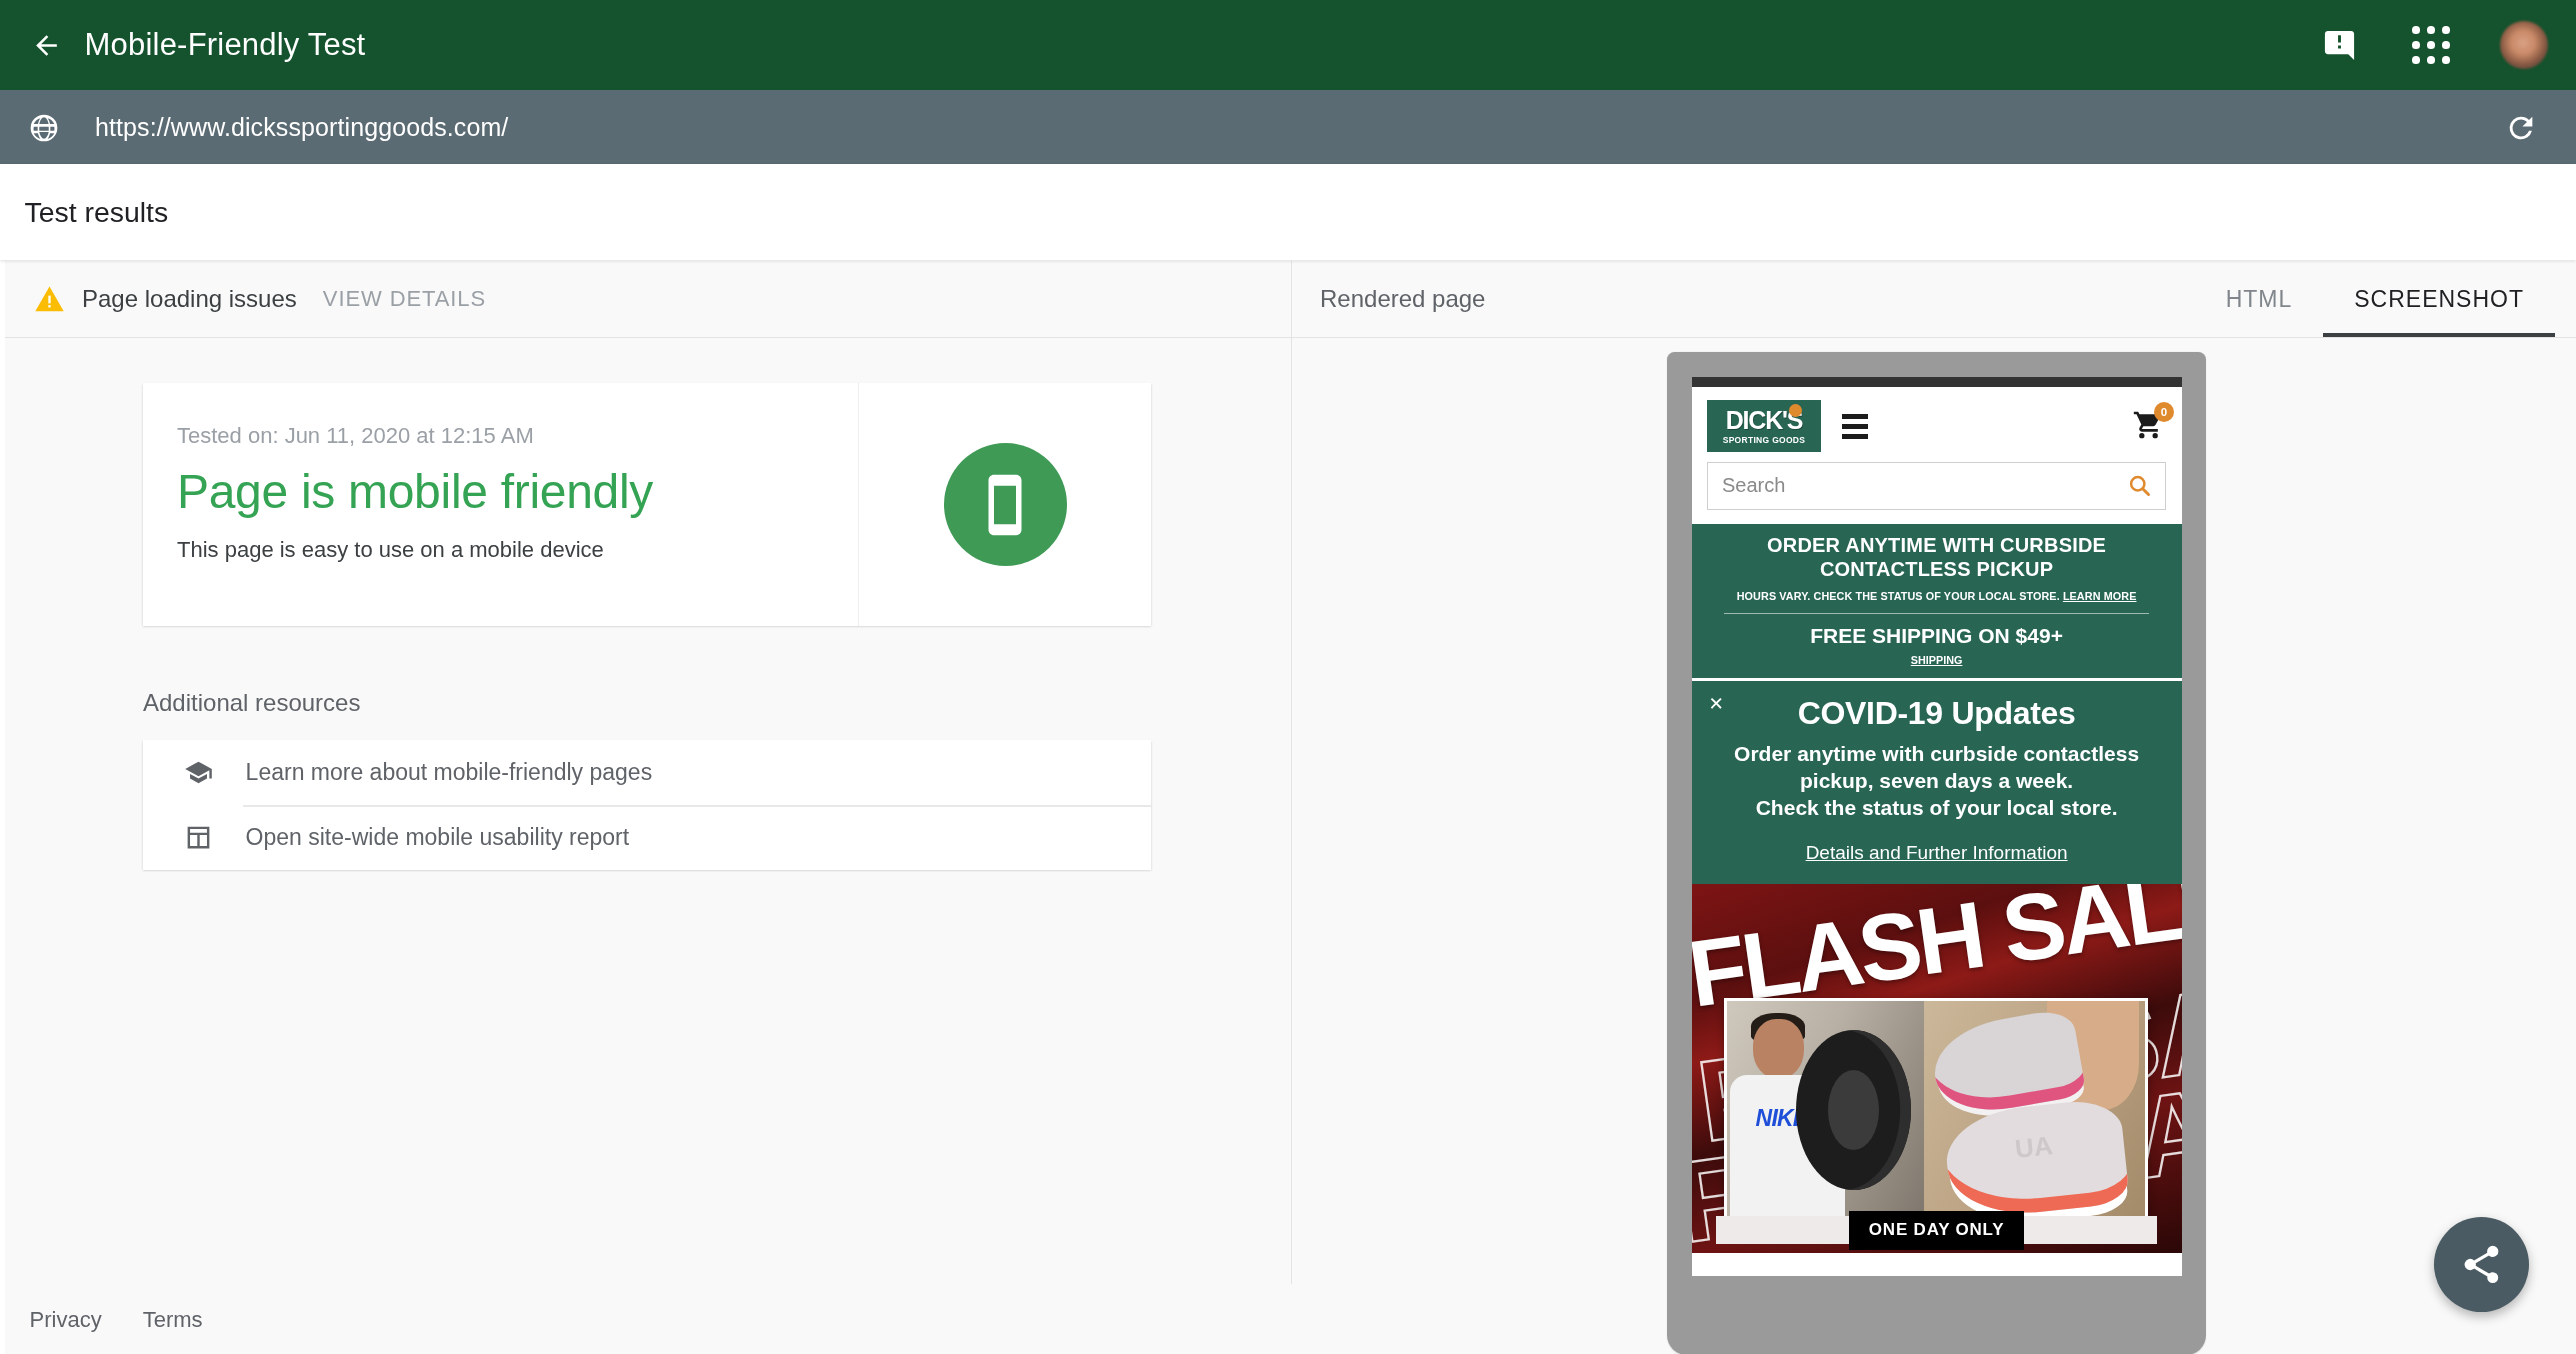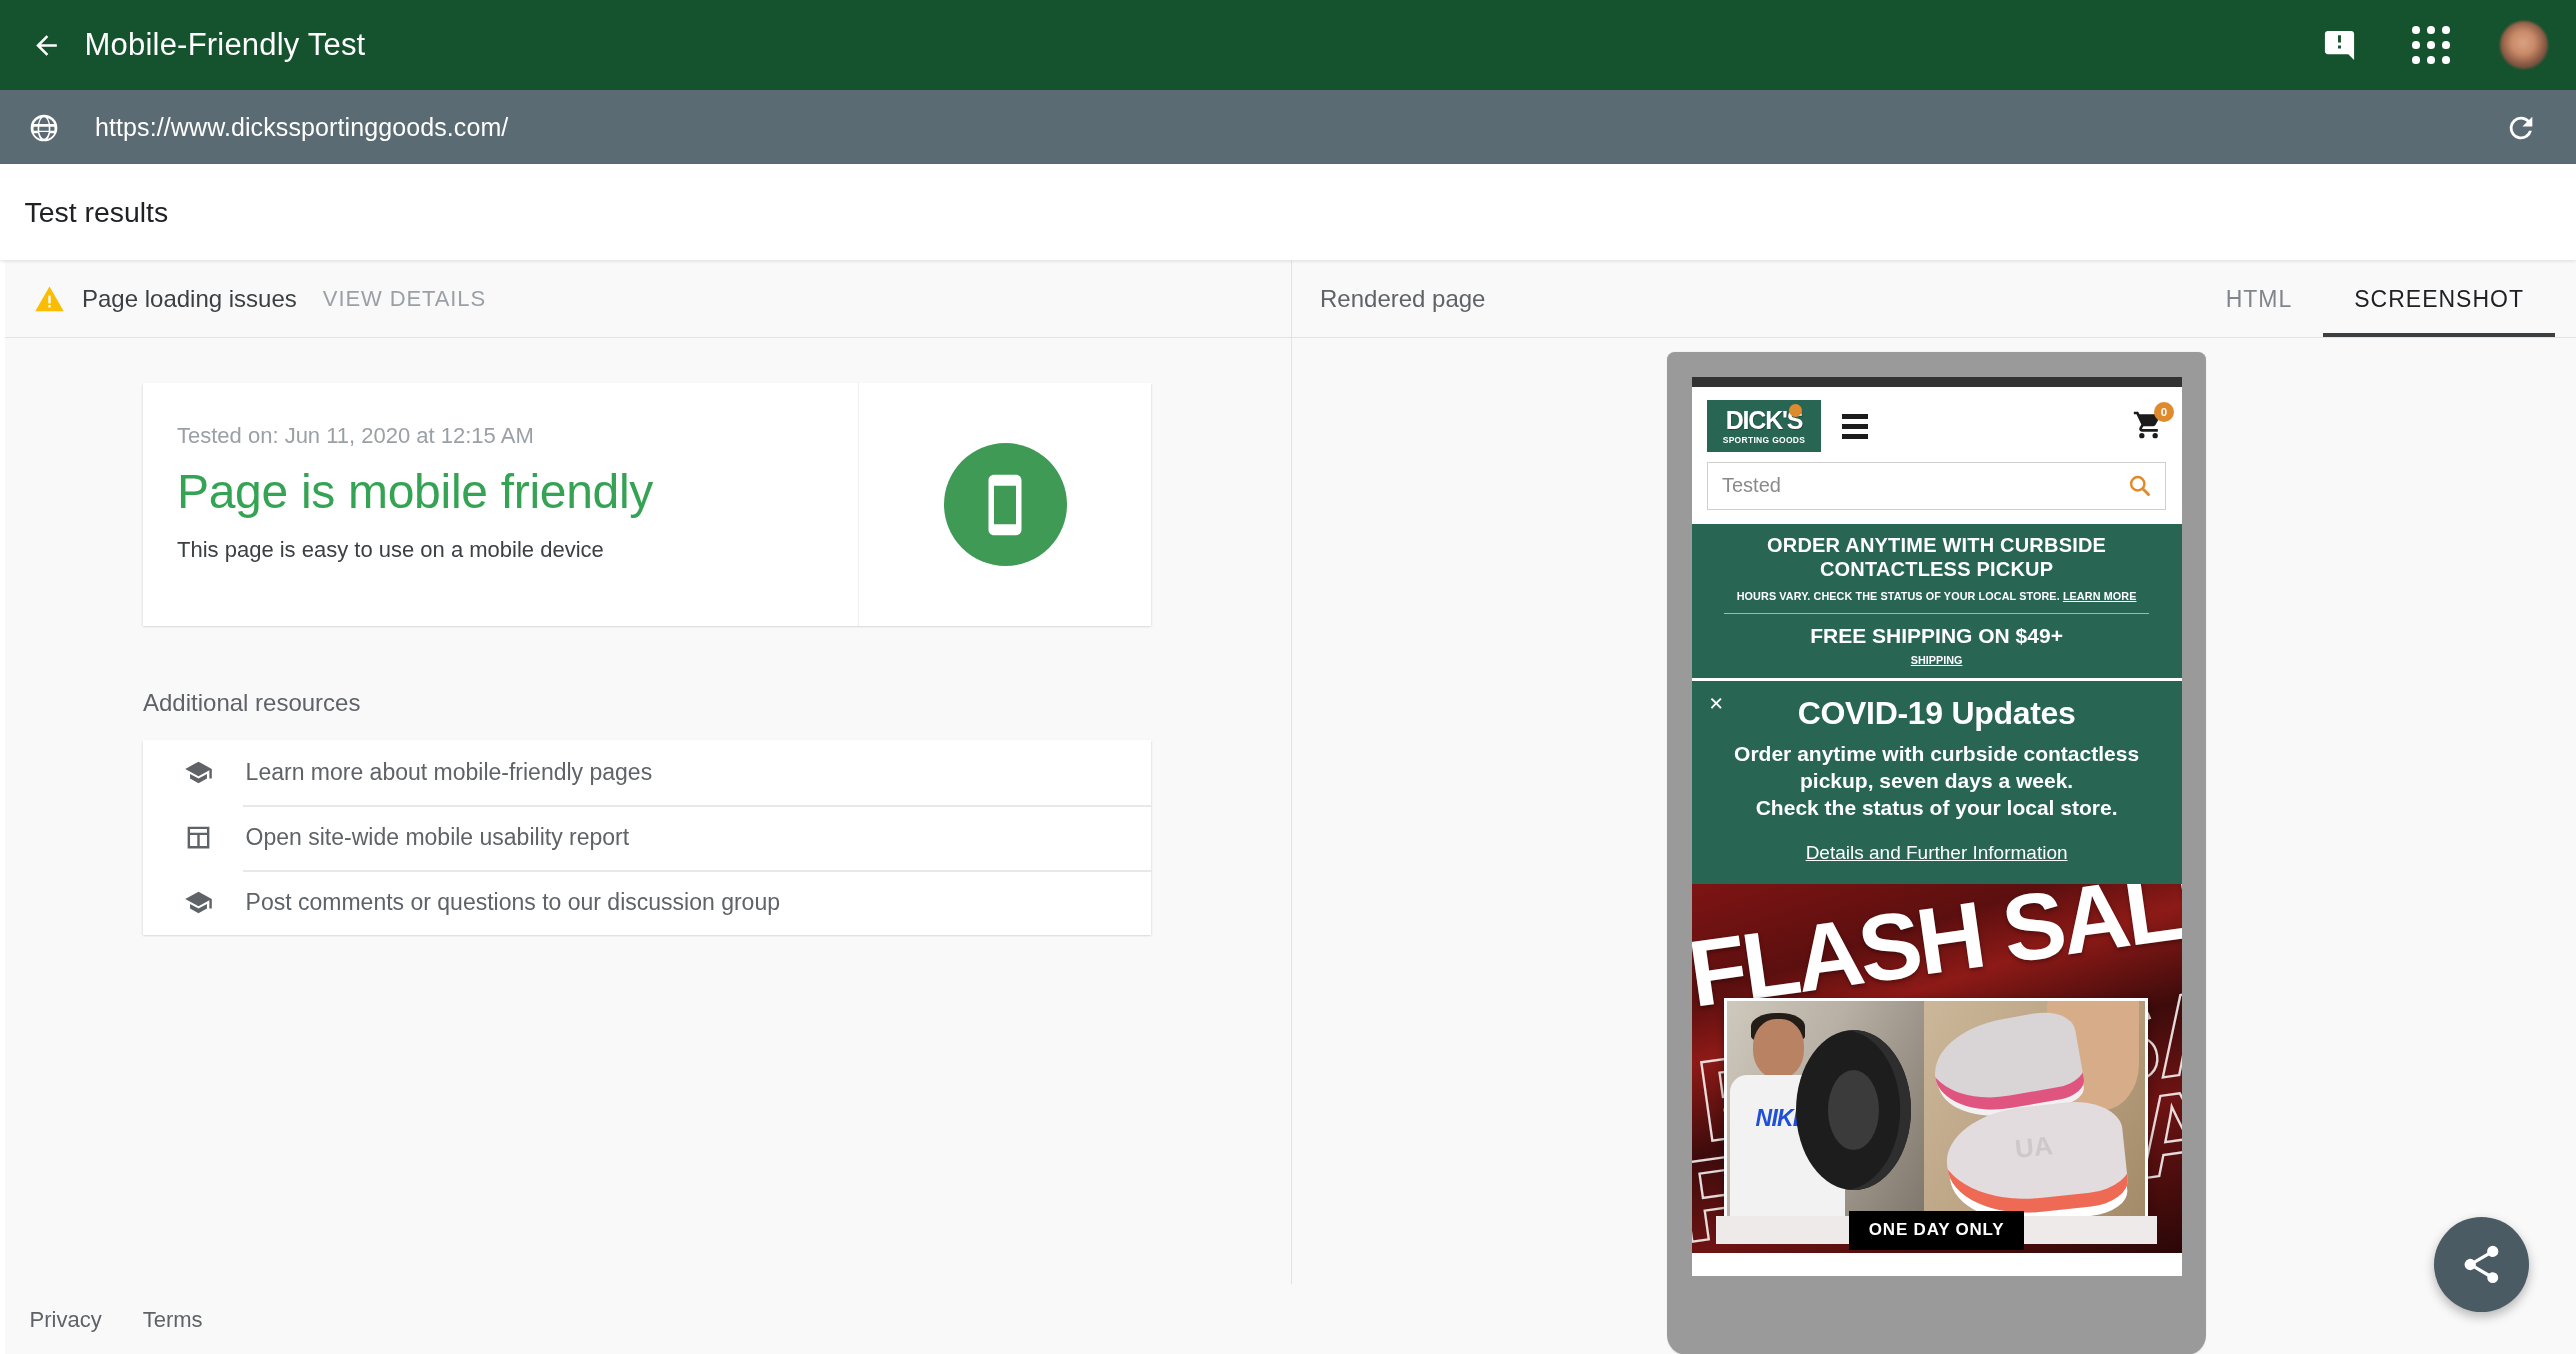--- a/index.html
+++ b/index.html
@@ -392,28 +392,20 @@
 
           <div class="res-row">
             <span class="res-icon">
               <svg width="29" height="29" viewBox="0 0 24 24">
                 <path fill="#5f6368" d="M3 3v18h18V3H3zm2 2h14v3H5V5zm0 5h6v9H5v-9zm8 0h6v9h-6v-9z"></path>
               </svg>
             </span>
             <span class="res-label">Open site-wide mobile usability report</span>
           </div>
 
-          <div class="res-row">
-            <span class="res-icon">
-              <svg width="29" height="29" viewBox="0 0 24 24">
-                <path fill="#5f6368" d="M12 3 1 9l11 6 9-4.9V17h2V9L12 3zM5 13.2V17l7 3.8 7-3.8v-3.8l-7 3.8-7-3.8z"></path>
-              </svg>
-            </span>
-            <span class="res-label">Post comments or questions to our discussion group</span>
-          </div>
 
         </div>
       </div>
 
       <div class="footer">
         <a>Privacy</a>
         <a>Terms</a>
       </div>
     </div>
 
@@ -444,21 +436,21 @@
                     <i></i>
                 </div>
                 <div class="cart">
                   <svg width="35" height="32" viewBox="0 0 24 24">
                     <path fill="#1b1b1b" d="M7 18a2 2 0 1 0 0 4 2 2 0 0 0 0-4zm10 0a2 2 0 1 0 0 4 2 2 0 0 0 0-4zM7.2 14.6l.03-.12.9-1.63h7.45c.75 0 1.41-.41 1.75-1.03l3.58-6.49A1 1 0 0 0 20 4H5.21l-.94-2H1v2h2l3.6 7.59-1.35 2.44A1.99 1.99 0 0 0 7 17h12v-2H7.42c-.14 0-.25-.11-.22-.4z"></path>
                   </svg>
                   <span class="cart-badge">0</span>
                 </div>
               </div>
               <div class="search-box">
-                <span class="search-ph">Tested</span>
+                <span class="search-ph">Search</span>
                 <svg width="24.6" height="24.6" viewBox="0 0 24 24">
                   <path fill="none" stroke="#e08a2e" stroke-width="2.4" d="M10.5 4a6.5 6.5 0 1 1 0 13 6.5 6.5 0 0 1 0-13z"></path>
                   <path stroke="#e08a2e" stroke-width="2.8" stroke-linecap="round" d="M15.6 15.6 21 21"></path>
                 </svg>
               </div>
             </div>
 
             <div class="promo">
               <div class="promo-h">ORDER ANYTIME WITH CURBSIDE CONTACTLESS PICKUP</div>
               <div class="promo-sub">

